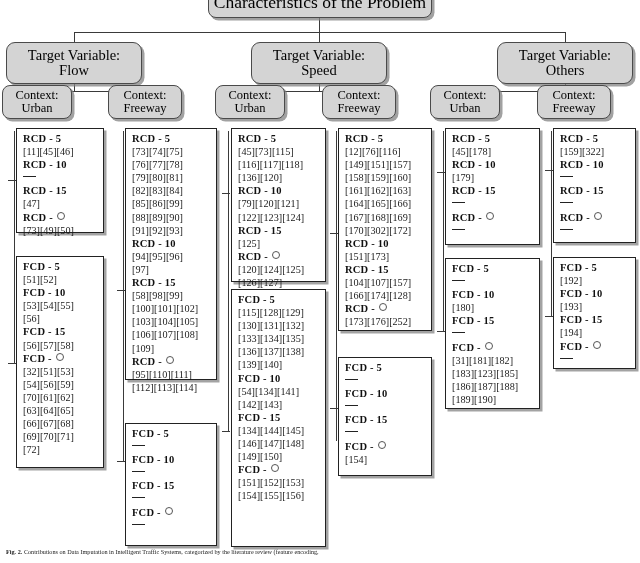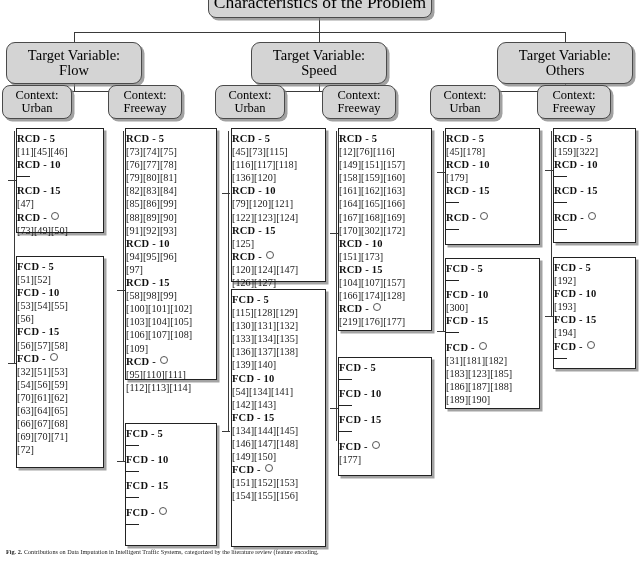--- a/index.html
+++ b/index.html
@@ -39,21 +39,21 @@
   }
   .ctx.wide{width:74px;}
 
   
   .lbox{
     position:absolute;
     background:#ffffff;
     border:1px solid #222;
     box-shadow:2.5px 2.5px 0 rgba(140,140,140,.8);
     box-sizing:border-box;
-    padding:3px 5px 3px 0;
+    padding:3px 5px 3px 6px;
     font-size:10px;
     line-height:13.1px;
     color:#111;
   }
   .lbox .h{font-weight:bold;font-size:10.5px;letter-spacing:.2px;white-space:nowrap;}
   .lbox .r{font-size:10.2px;white-space:nowrap;color:#1a1a1a;}
   .lbox .dash{display:inline-block;width:13px;border-top:1.6px solid #222;vertical-align:4px;}
   .circ{
     display:inline-block;width:6px;height:6px;border:1.2px solid #555;border-radius:50%;
     vertical-align:1px;margin-left:1px;
@@ -229,21 +229,21 @@
         <div class="h">RCD - 5</div>
         <div class="r">[45][73][115]</div>
         <div class="r">[116][117][118]</div>
         <div class="r">[136][120]</div>
         <div class="h">RCD - 10</div>
         <div class="r">[79][120][121]</div>
         <div class="r">[122][123][124]</div>
         <div class="h">RCD - 15</div>
         <div class="r">[125]</div>
         <div class="h">RCD - <span class="circ"></span></div>
-        <div class="r">[120][124][147]</div>
+        <div class="r">[120][124][125]</div>
         <div class="r">[126][127]</div>
       </div>
       <div class="lbox" style="left: 231px; top: 289px; width: 95px; height: 258px;">
         <div class="h">FCD - 5</div>
         <div class="r">[115][128][129]</div>
         <div class="r">[130][131][132]</div>
         <div class="r">[133][134][135]</div>
         <div class="r">[136][137][138]</div>
         <div class="r">[139][140]</div>
         <div class="h">FCD - 10</div>
@@ -265,47 +265,47 @@
         <div class="r">[161][162][163]</div>
         <div class="r">[164][165][166]</div>
         <div class="r">[167][168][169]</div>
         <div class="r">[170][302][172]</div>
         <div class="h">RCD - 10</div>
         <div class="r">[151][173]</div>
         <div class="h">RCD - 15</div>
         <div class="r">[104][107][157]</div>
         <div class="r">[166][174][128]</div>
         <div class="h">RCD - <span class="circ"></span></div>
-        <div class="r">[219][176][177]</div>
+        <div class="r">[173][176][252]</div>
       </div>
       <div class="lbox" style="left: 338px; top: 357px; width: 94px; height: 119px;">
         <div class="h">FCD - 5</div>
         <div class="r"><span class="dash"></span></div>
         <div class="h">FCD - 10</div>
         <div class="r"><span class="dash"></span></div>
         <div class="h">FCD - 15</div>
         <div class="r"><span class="dash"></span></div>
         <div class="h">FCD - <span class="circ"></span></div>
-        <div class="r">[177]</div>
+        <div class="r">[154]</div>
       </div>
       <div class="lbox" style="left: 445px; top: 128px; width: 95px; height: 117px;">
         <div class="h">RCD - 5</div>
         <div class="r">[45][178]</div>
         <div class="h">RCD - 10</div>
         <div class="r">[179]</div>
         <div class="h">RCD - 15</div>
         <div class="r"><span class="dash"></span></div>
         <div class="h">RCD - <span class="circ"></span></div>
         <div class="r"><span class="dash"></span></div>
       </div>
       <div class="lbox" style="left: 445px; top: 258px; width: 95px; height: 151px;">
         <div class="h">FCD - 5</div>
         <div class="r"><span class="dash"></span></div>
         <div class="h">FCD - 10</div>
-        <div class="r">[300]</div>
+        <div class="r">[180]</div>
         <div class="h">FCD - 15</div>
         <div class="r"><span class="dash"></span></div>
         <div class="h">FCD - <span class="circ"></span></div>
         <div class="r">[31][181][182]</div>
         <div class="r">[183][123][185]</div>
         <div class="r">[186][187][188]</div>
         <div class="r">[189][190]</div>
       </div>
       <div class="lbox" style="left: 553px; top: 128px; width: 83px; height: 115px;">
         <div class="h">RCD - 5</div>

